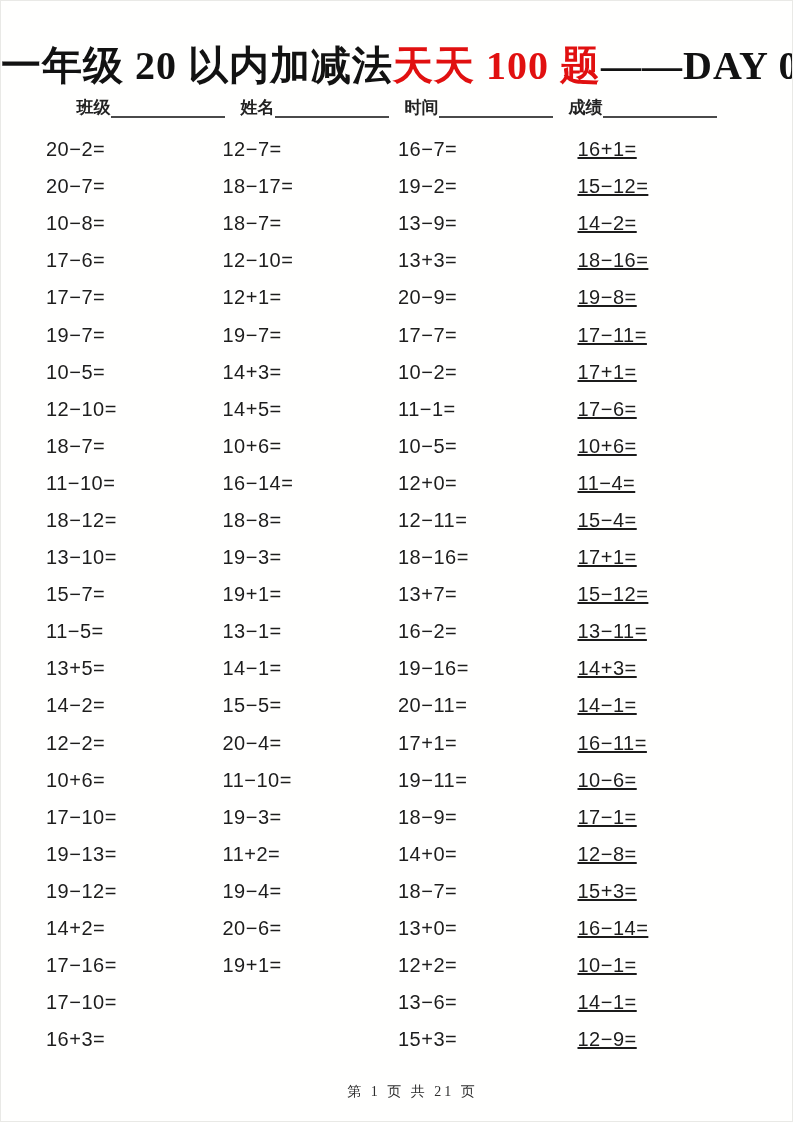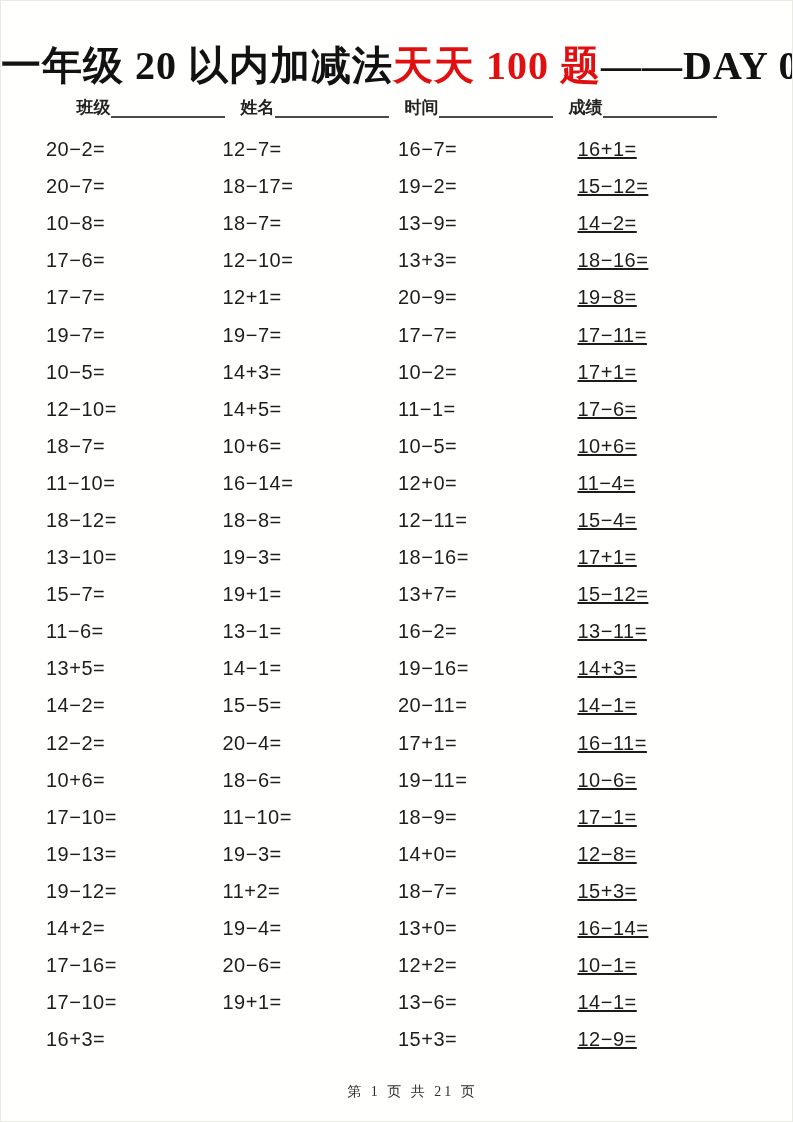--- a/index.html
+++ b/index.html
@@ -117,21 +117,21 @@
         <div class="cell">17−6=</div>
         <div class="cell">17−7=</div>
         <div class="cell">19−7=</div>
         <div class="cell">10−5=</div>
         <div class="cell">12−10=</div>
         <div class="cell">18−7=</div>
         <div class="cell">11−10=</div>
         <div class="cell">18−12=</div>
         <div class="cell">13−10=</div>
         <div class="cell">15−7=</div>
-        <div class="cell">11−6=</div>
+        <div class="cell">11−5=</div>
         <div class="cell">13+5=</div>
         <div class="cell">14−2=</div>
         <div class="cell">12−2=</div>
         <div class="cell">10+6=</div>
         <div class="cell">17−10=</div>
         <div class="cell">19−13=</div>
         <div class="cell">19−12=</div>
         <div class="cell">14+2=</div>
         <div class="cell">17−16=</div>
         <div class="cell">17−10=</div>
@@ -148,21 +148,20 @@
         <div class="cell">14+5=</div>
         <div class="cell">10+6=</div>
         <div class="cell">16−14=</div>
         <div class="cell">18−8=</div>
         <div class="cell">19−3=</div>
         <div class="cell">19+1=</div>
         <div class="cell">13−1=</div>
         <div class="cell">14−1=</div>
         <div class="cell">15−5=</div>
         <div class="cell">20−4=</div>
-        <div class="cell">18−6=</div>
         <div class="cell">11−10=</div>
         <div class="cell">19−3=</div>
         <div class="cell">11+2=</div>
         <div class="cell">19−4=</div>
         <div class="cell">20−6=</div>
         <div class="cell">19+1=</div>
       </div>
       <div class="col col-3">
         <div class="cell">16−7=</div>
         <div class="cell">19−2=</div>

